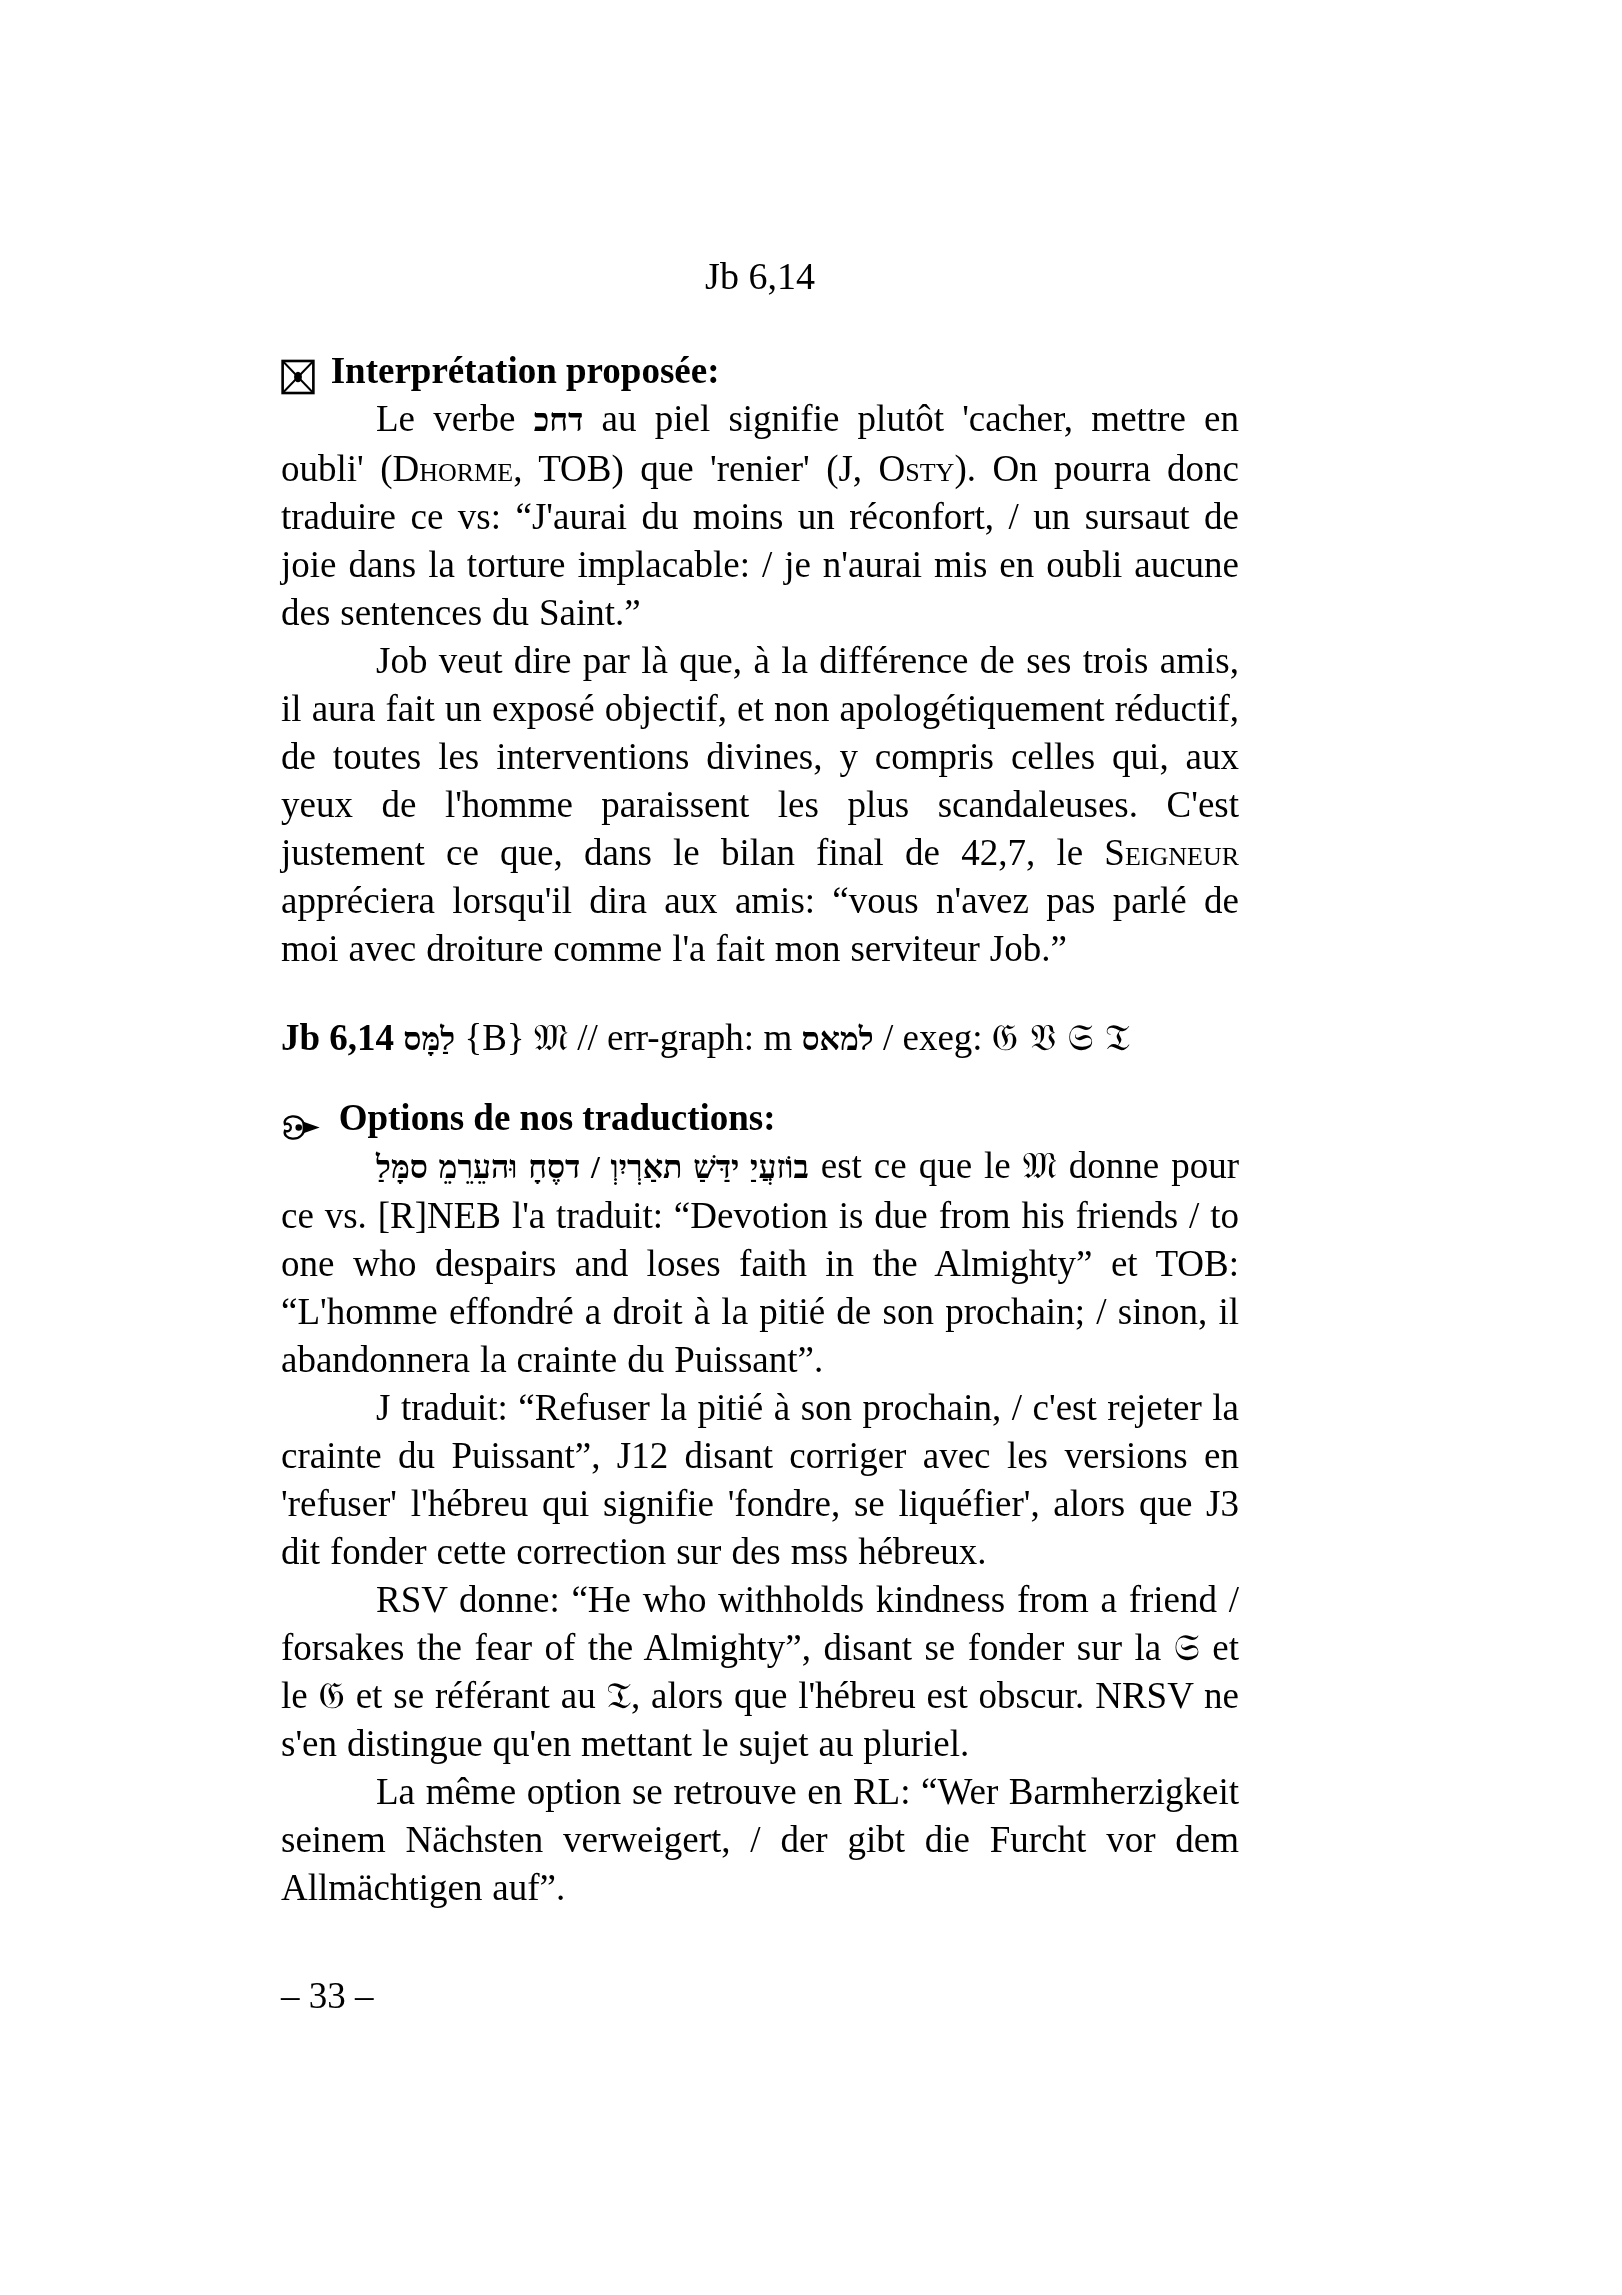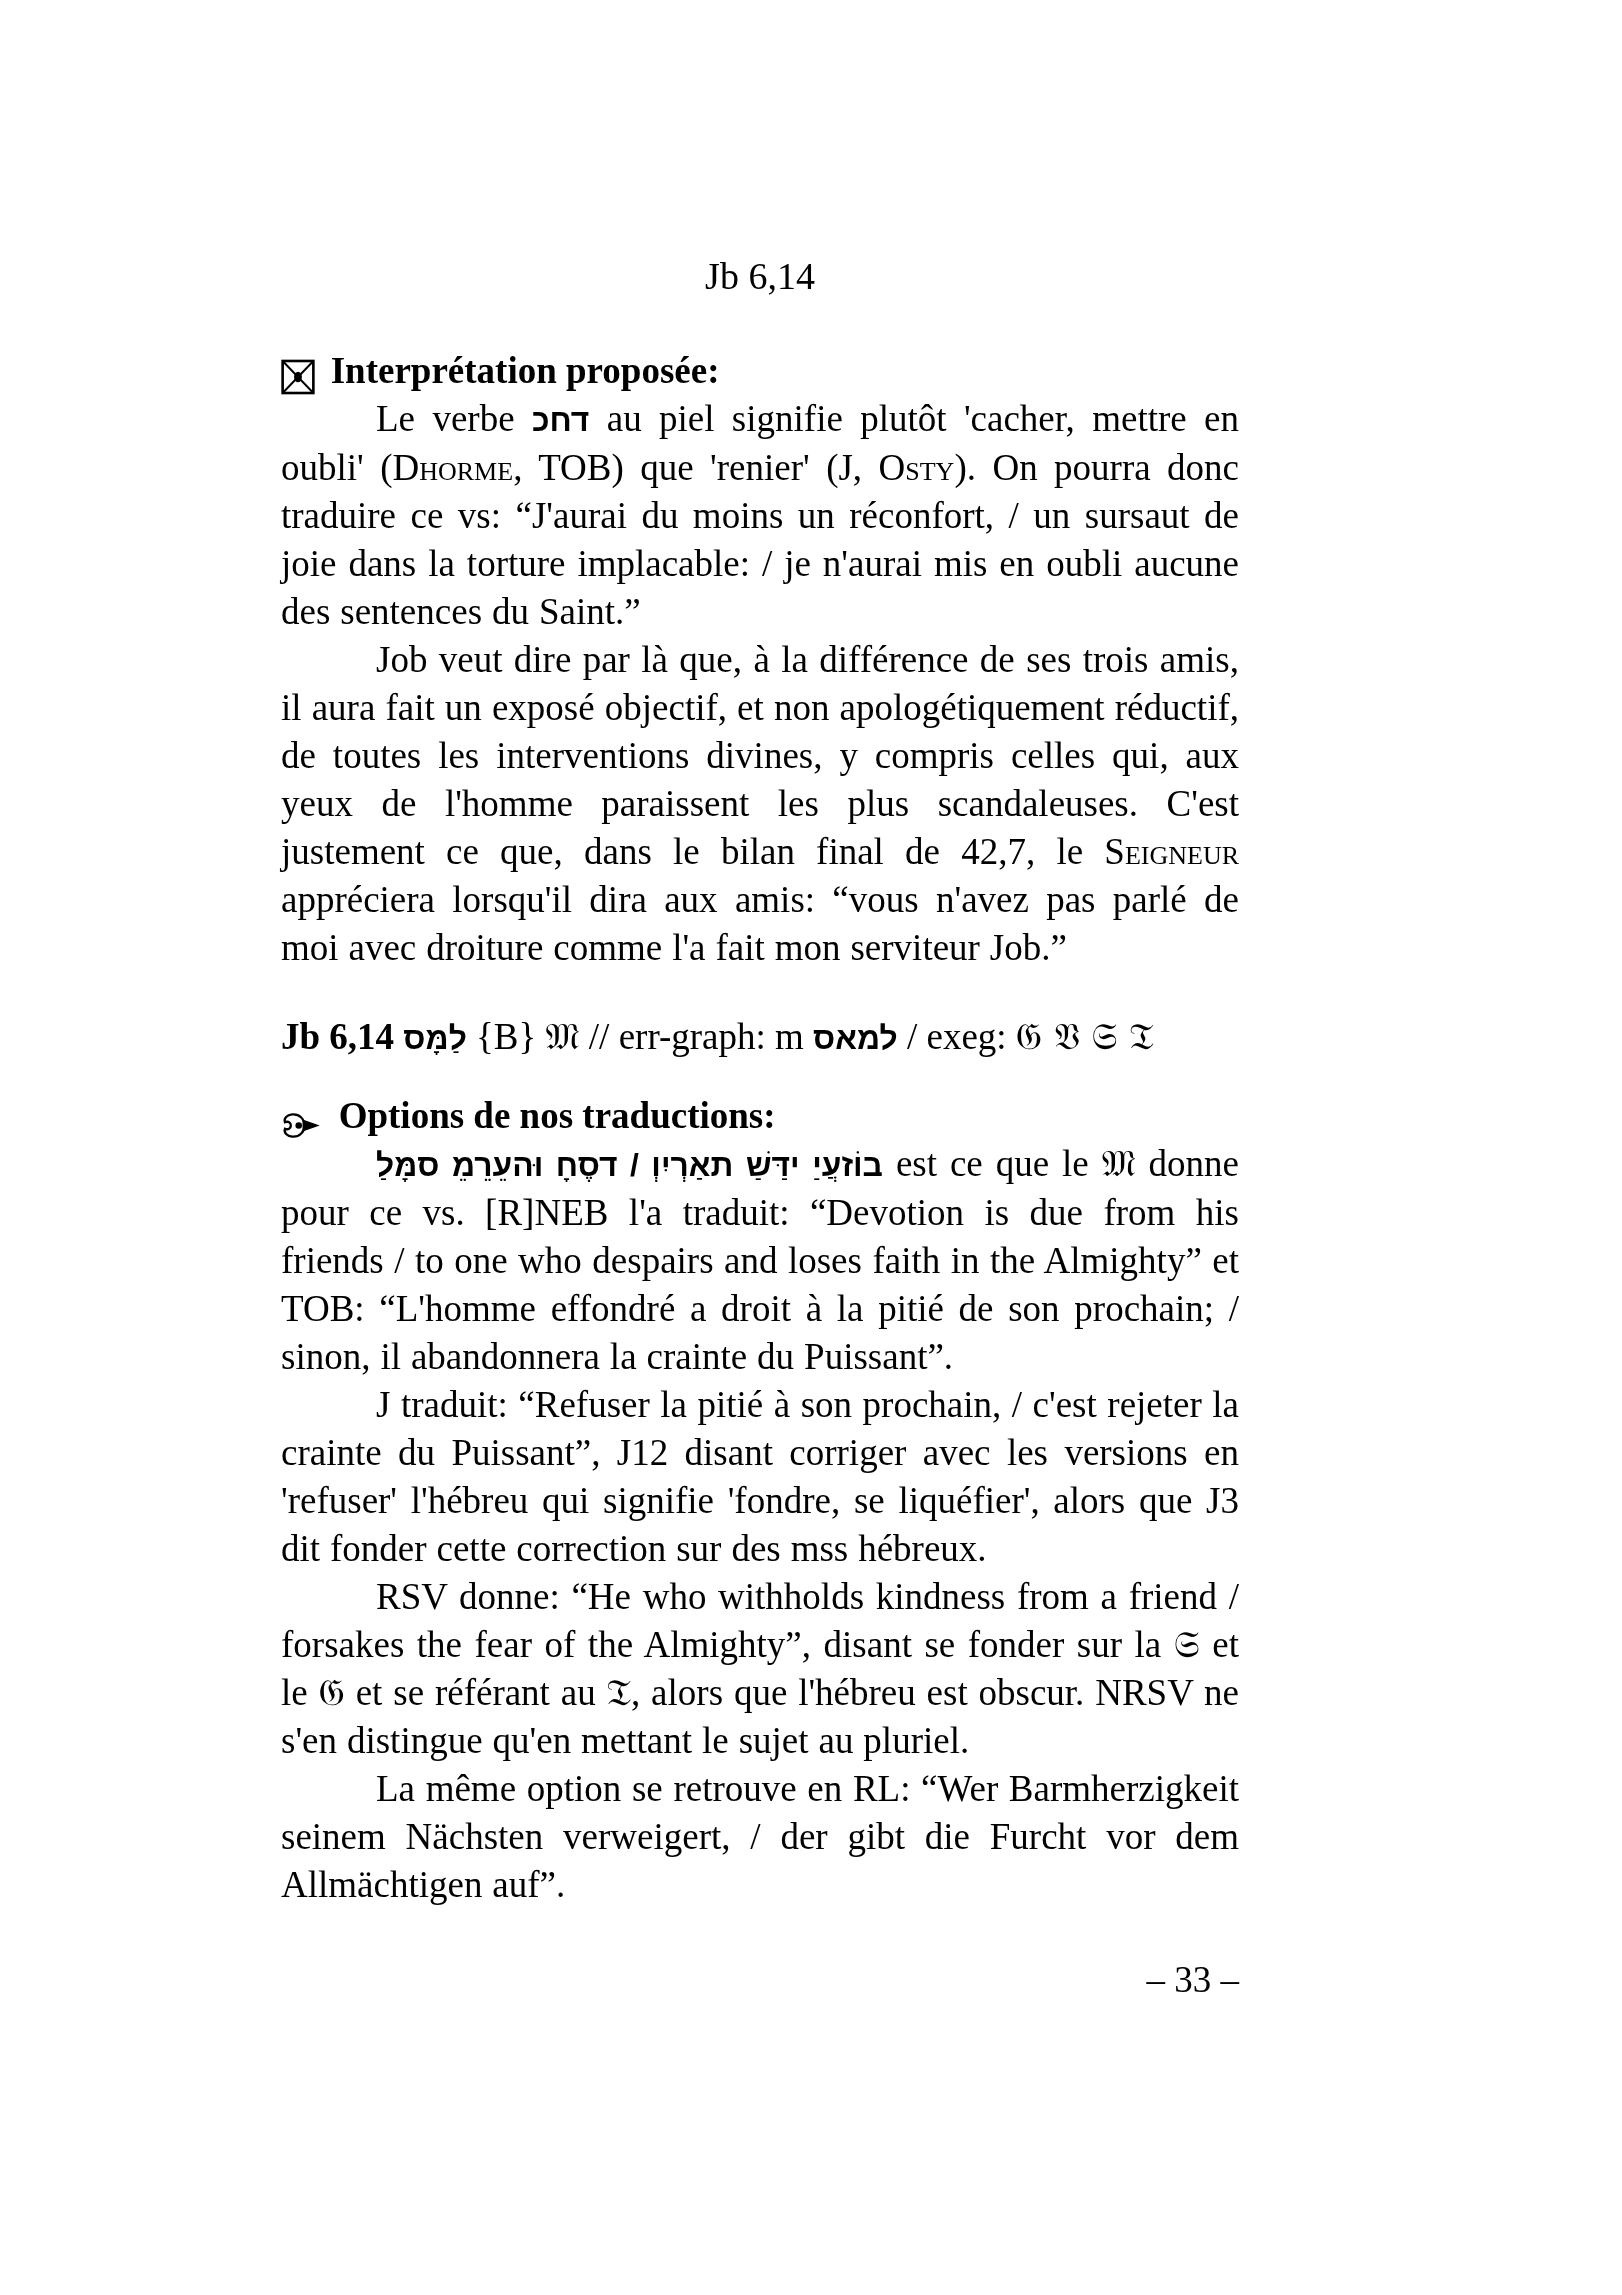--- a/index.html
+++ b/index.html
@@ -24,32 +24,32 @@
   .section-heading.options{margin-top:30px;}
   .icon{flex:0 0 auto;display:block;}
   .body-para{
     font-size:37px;line-height:48px;margin:0;
     text-align:justify;text-indent:95px;word-spacing:0.7px;
   }
   .apparatus{
     font-size:37px;line-height:48px;margin:41px 0 0 0;text-indent:0;
   }
   .he{
-    font-family:Liberation Sans, sans-serif;
+    font-family:Liberation Serif, serif;
     font-weight:bold;font-size:0.86em;
     direction:rtl;unicode-bidi:isolate;
   }
   .hev{ 
     direction:ltr;unicode-bidi:bidi-override;
   }
   .fr{font-family:"DejaVu Serif",serif;}
   .sc{font-variant:small-caps;}
   .b{font-weight:bold;}
   .page-number{
-    text-align:right;font-size:37px;line-height:48px;margin-top:47px;
+    text-align:left;font-size:37px;line-height:48px;margin-top:60px;
   }
 </style>
 </head>
 <body>
 
 <div class="page">
   <div class="content">
 
     <div class="doc-title">Jb 6,14</div>
 

